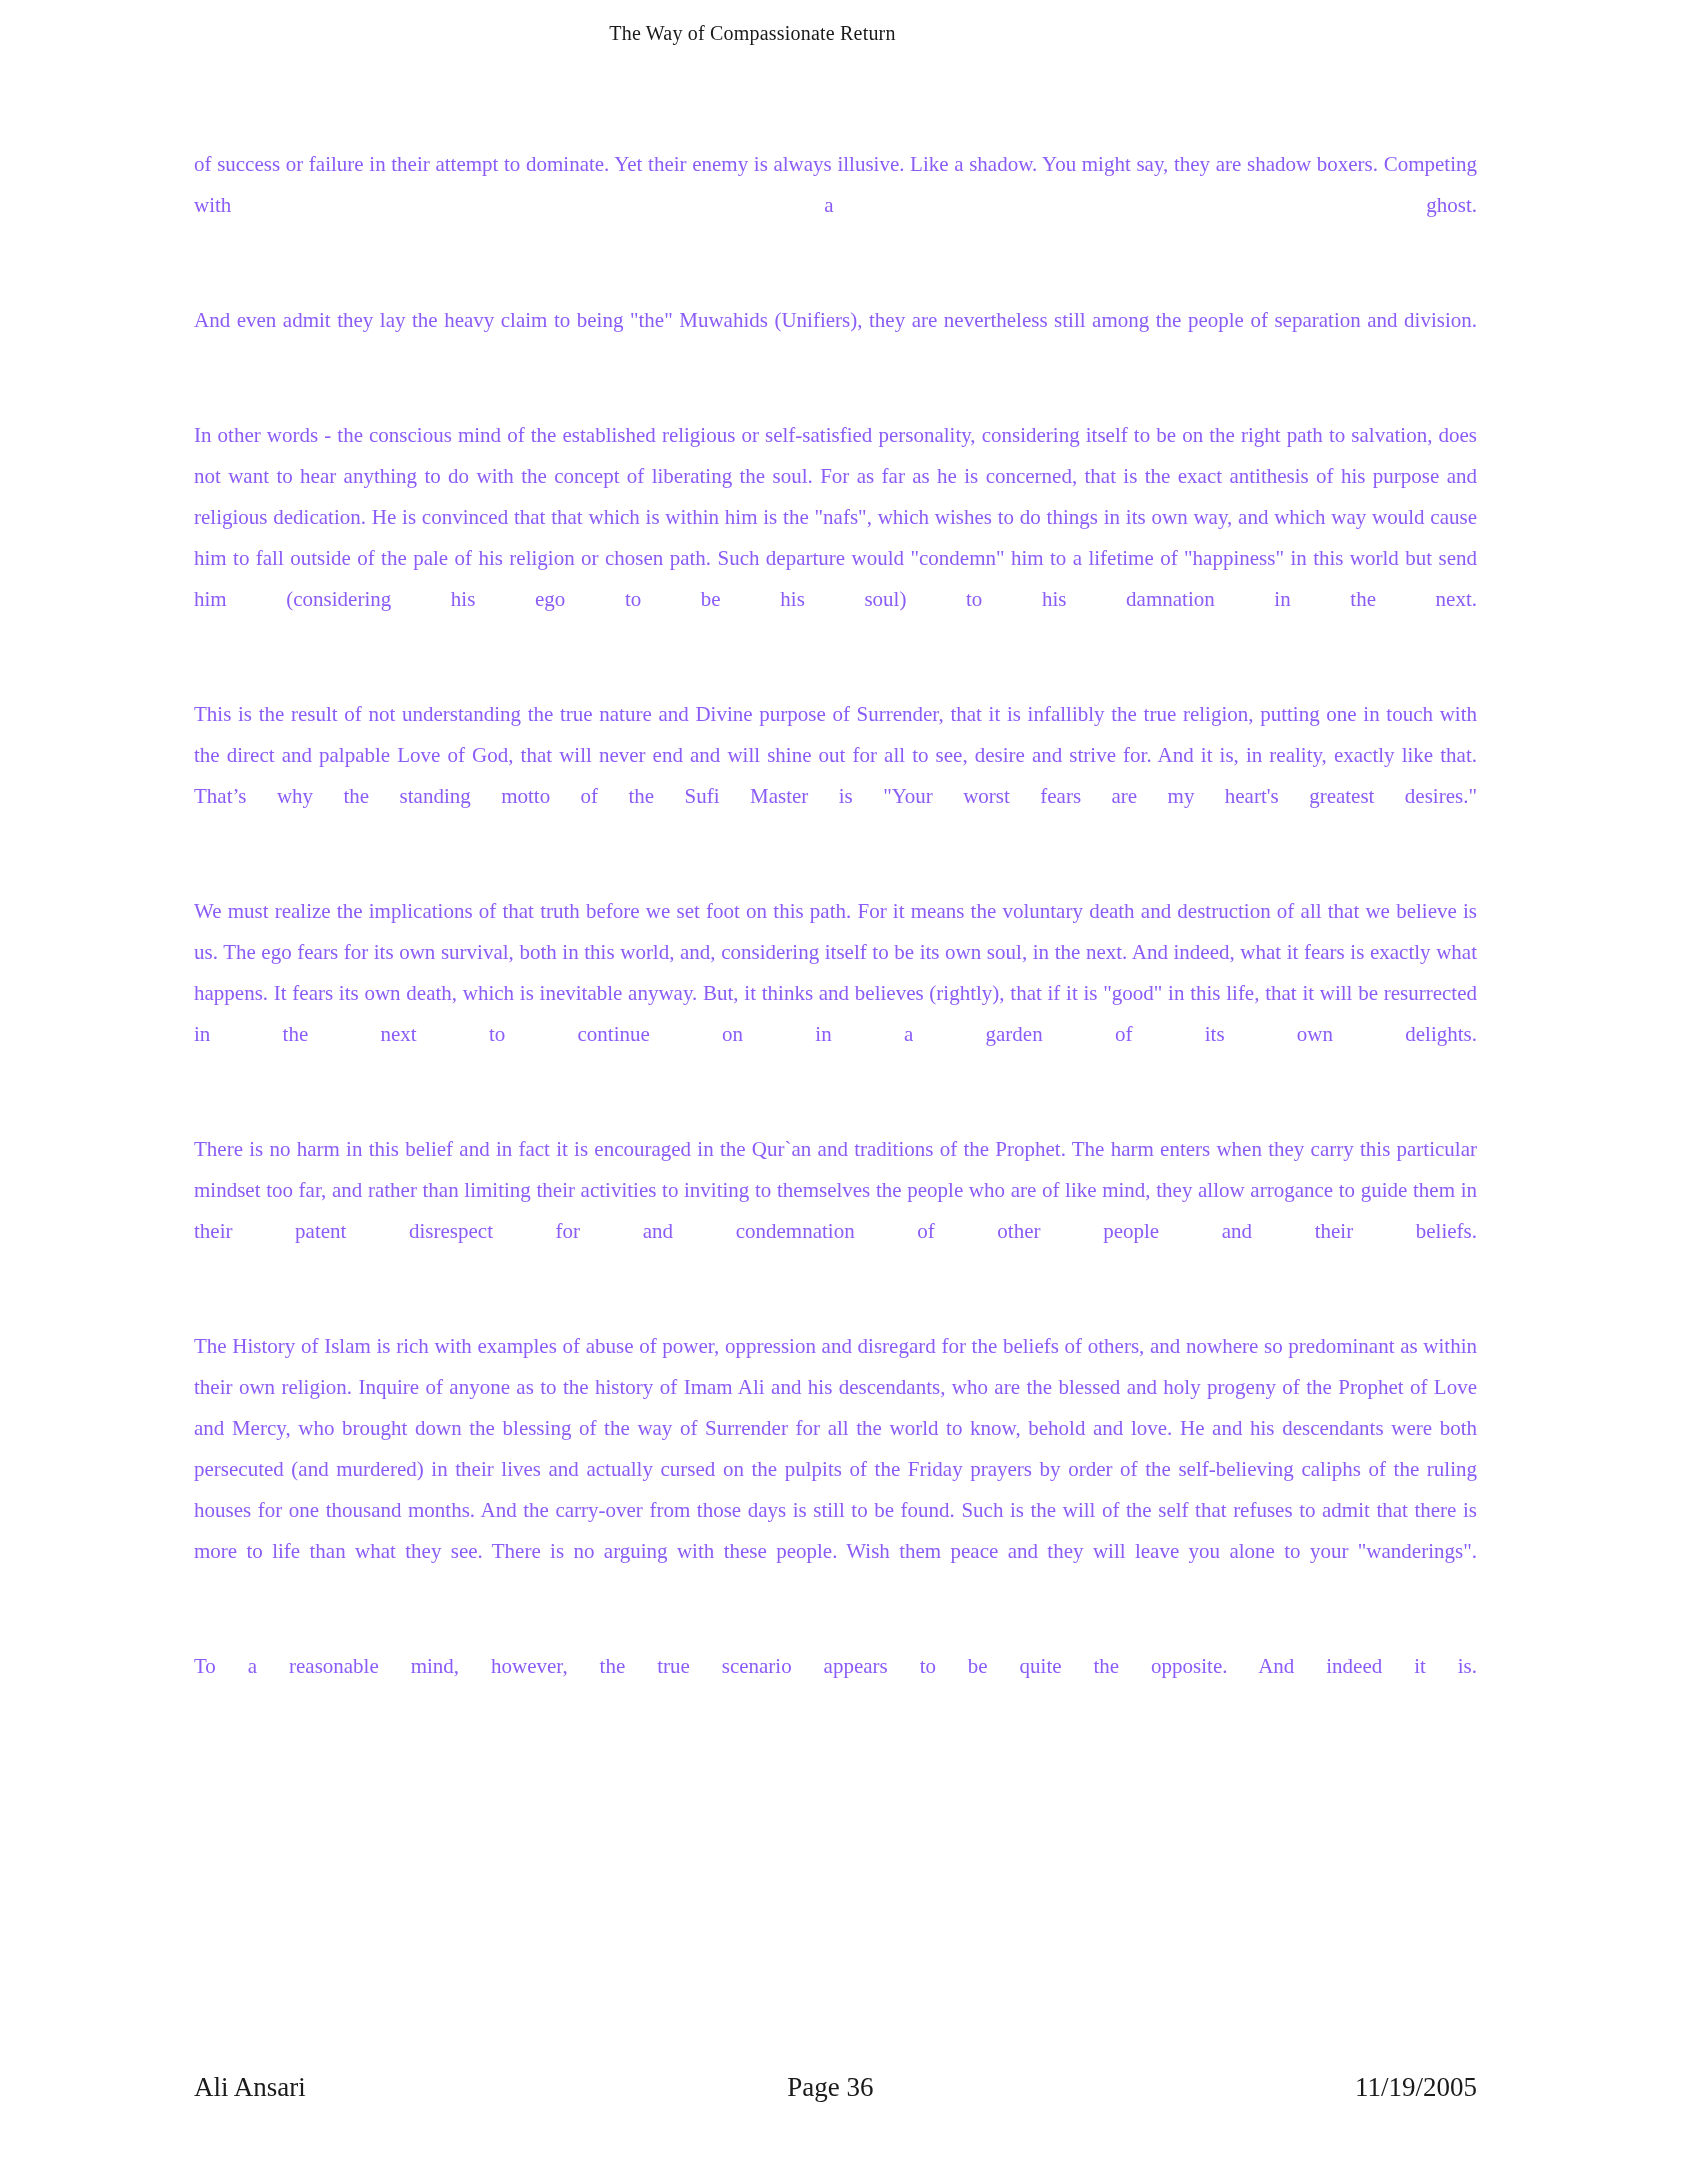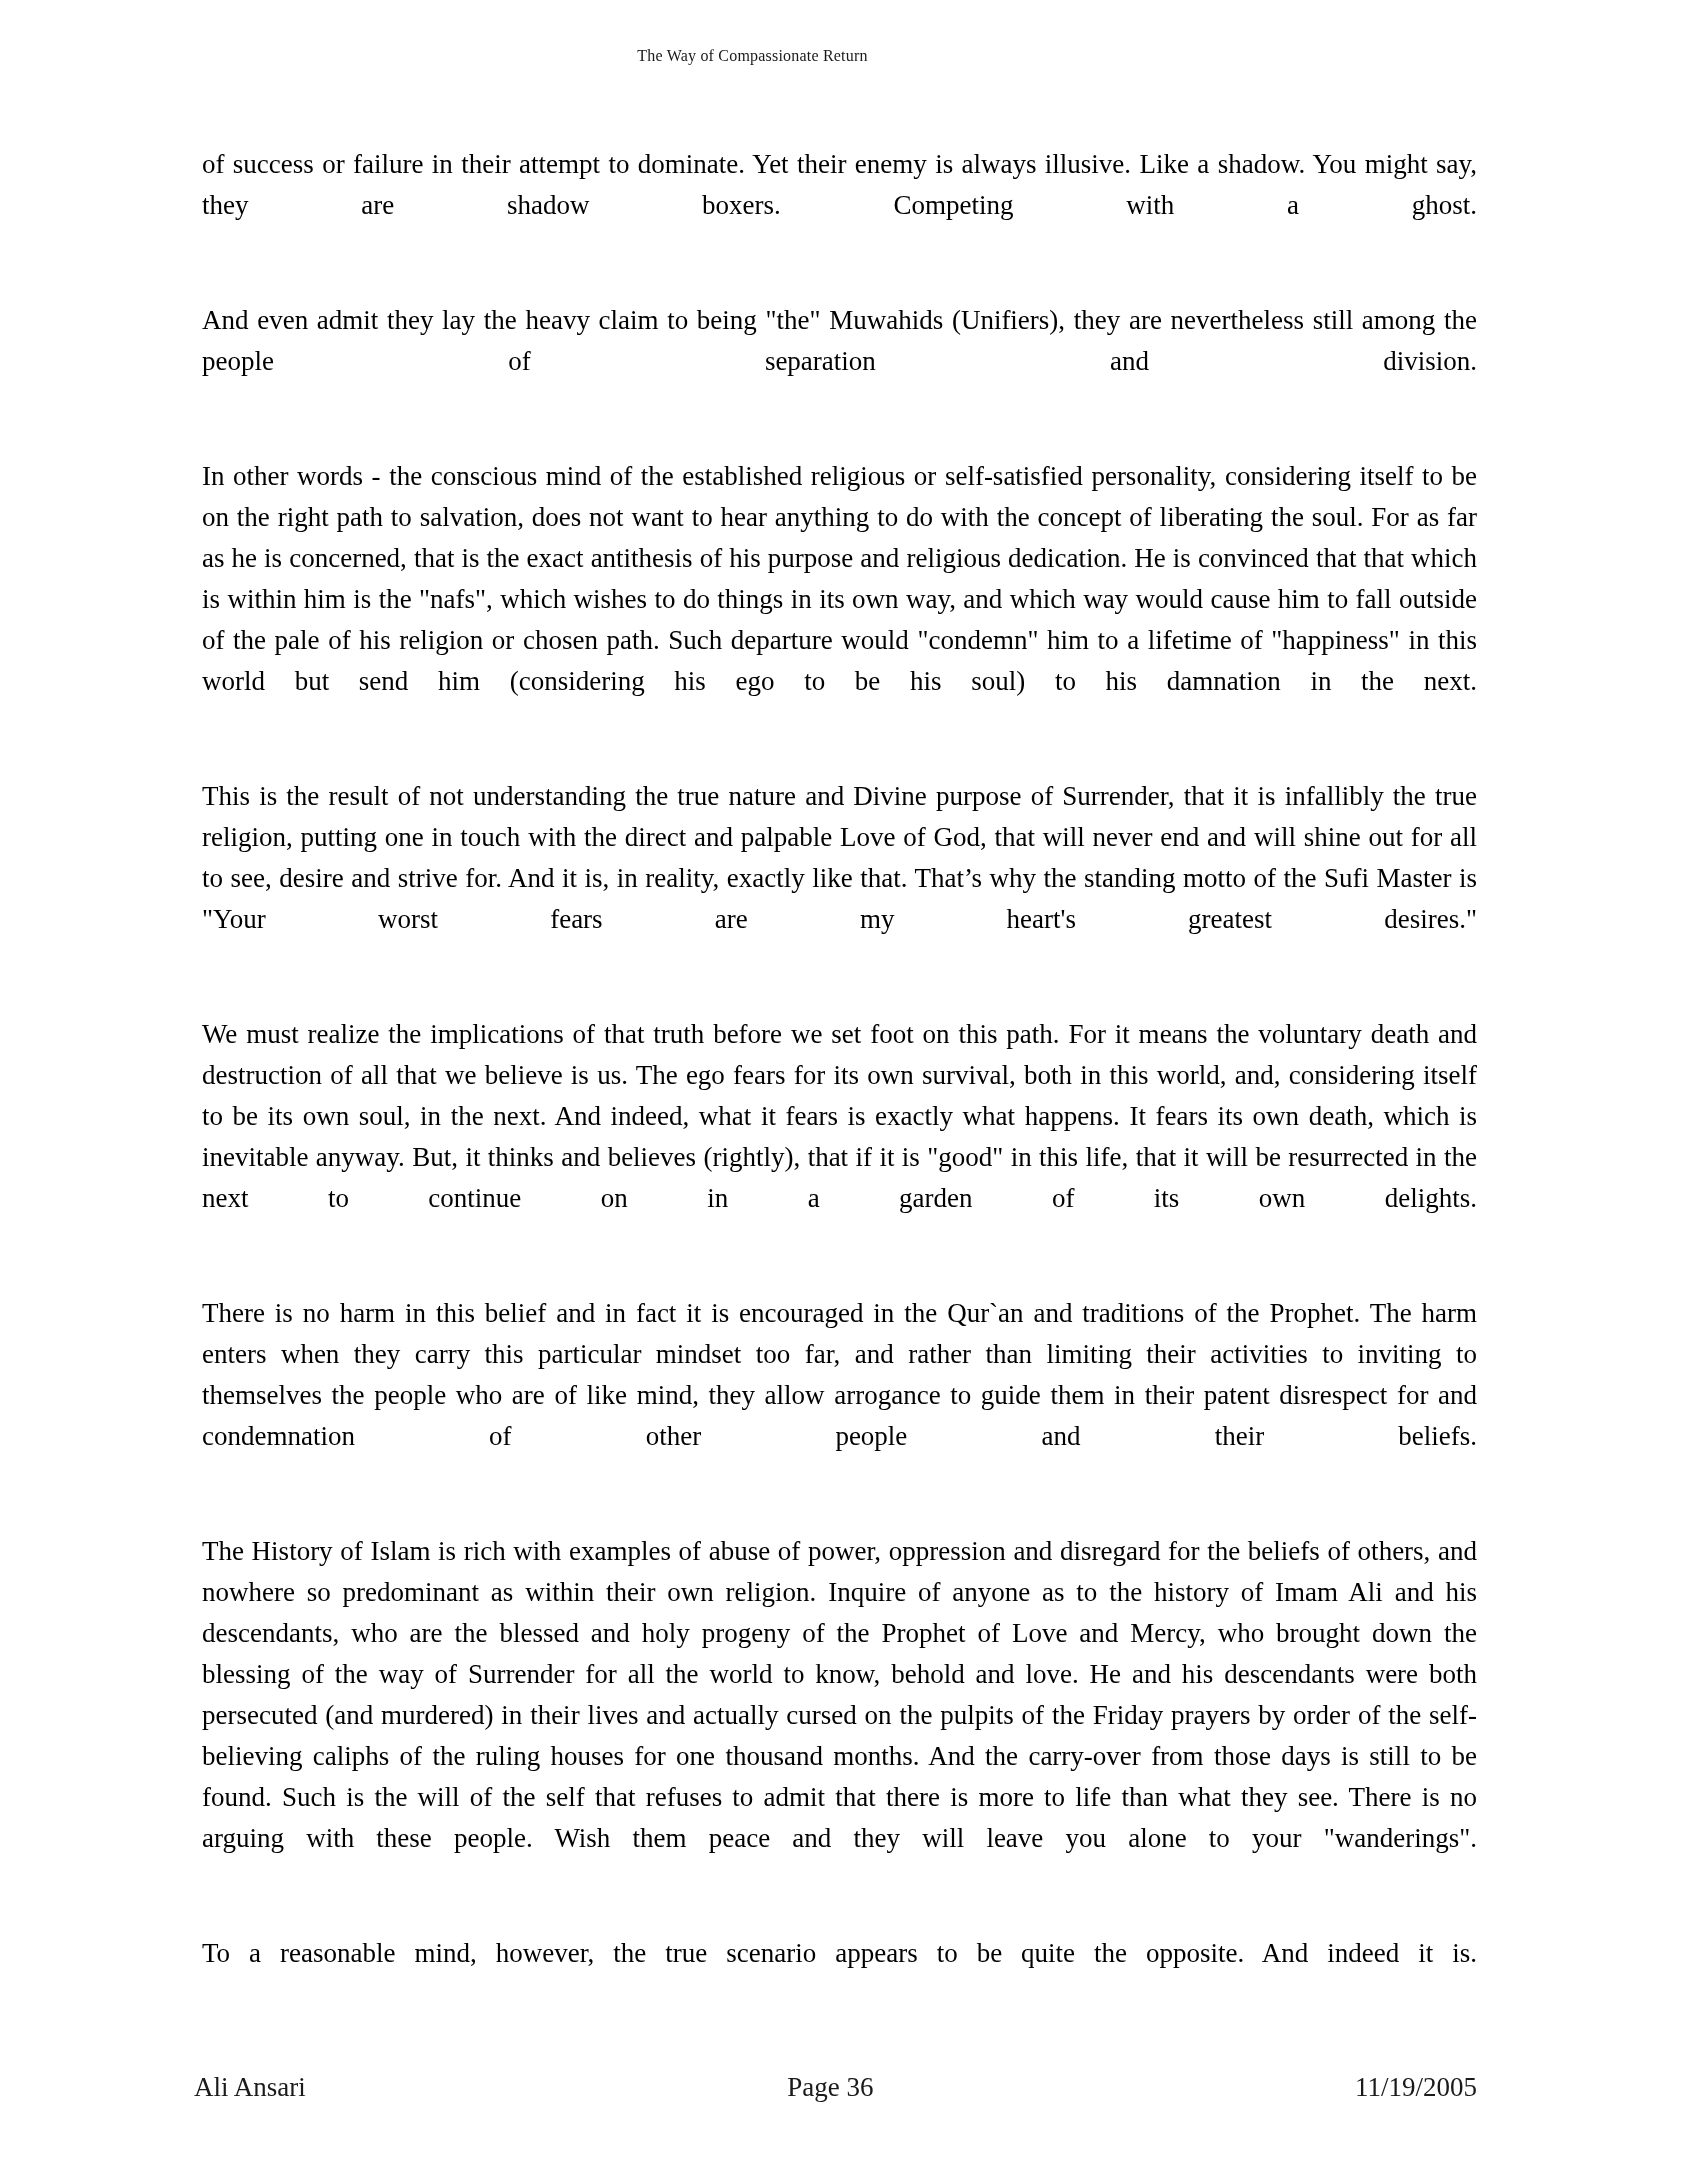--- a/index.html
+++ b/index.html
@@ -16,38 +16,37 @@
     font-family: "Liberation Serif", "DejaVu Serif", serif;
     color: #000000;
     overflow: hidden;
   }
   .running-head {
     position: absolute;
     top: 22px;
     left: 0;
     width: 1505px;
     text-align: center;
-    font-size: 16px;
+    font-size: 20px;
     letter-spacing: 0.2px;
     color: #1a1a1a;
-    margin-top: 25px;
   }
   .body-col {
     position: absolute;
     top: 144px;
     left: 194px;
     width: 1283px;
   }
   .para {
-    font-size: 27px;
+    font-size: 21px;
     line-height: 41px;
     text-align: justify;
     text-justify: inter-word;
-    margin: 0 0 33px 8px;
-    color: #000000;
+    margin: 0 0 33px 0;
+    color: #8b5cf6;
     word-spacing: 0.3px;
   }
   .para.last {
     margin-bottom: 0;
   }
   
   .para::after {
     content: "";
     display: inline-block;
     width: 100%;

